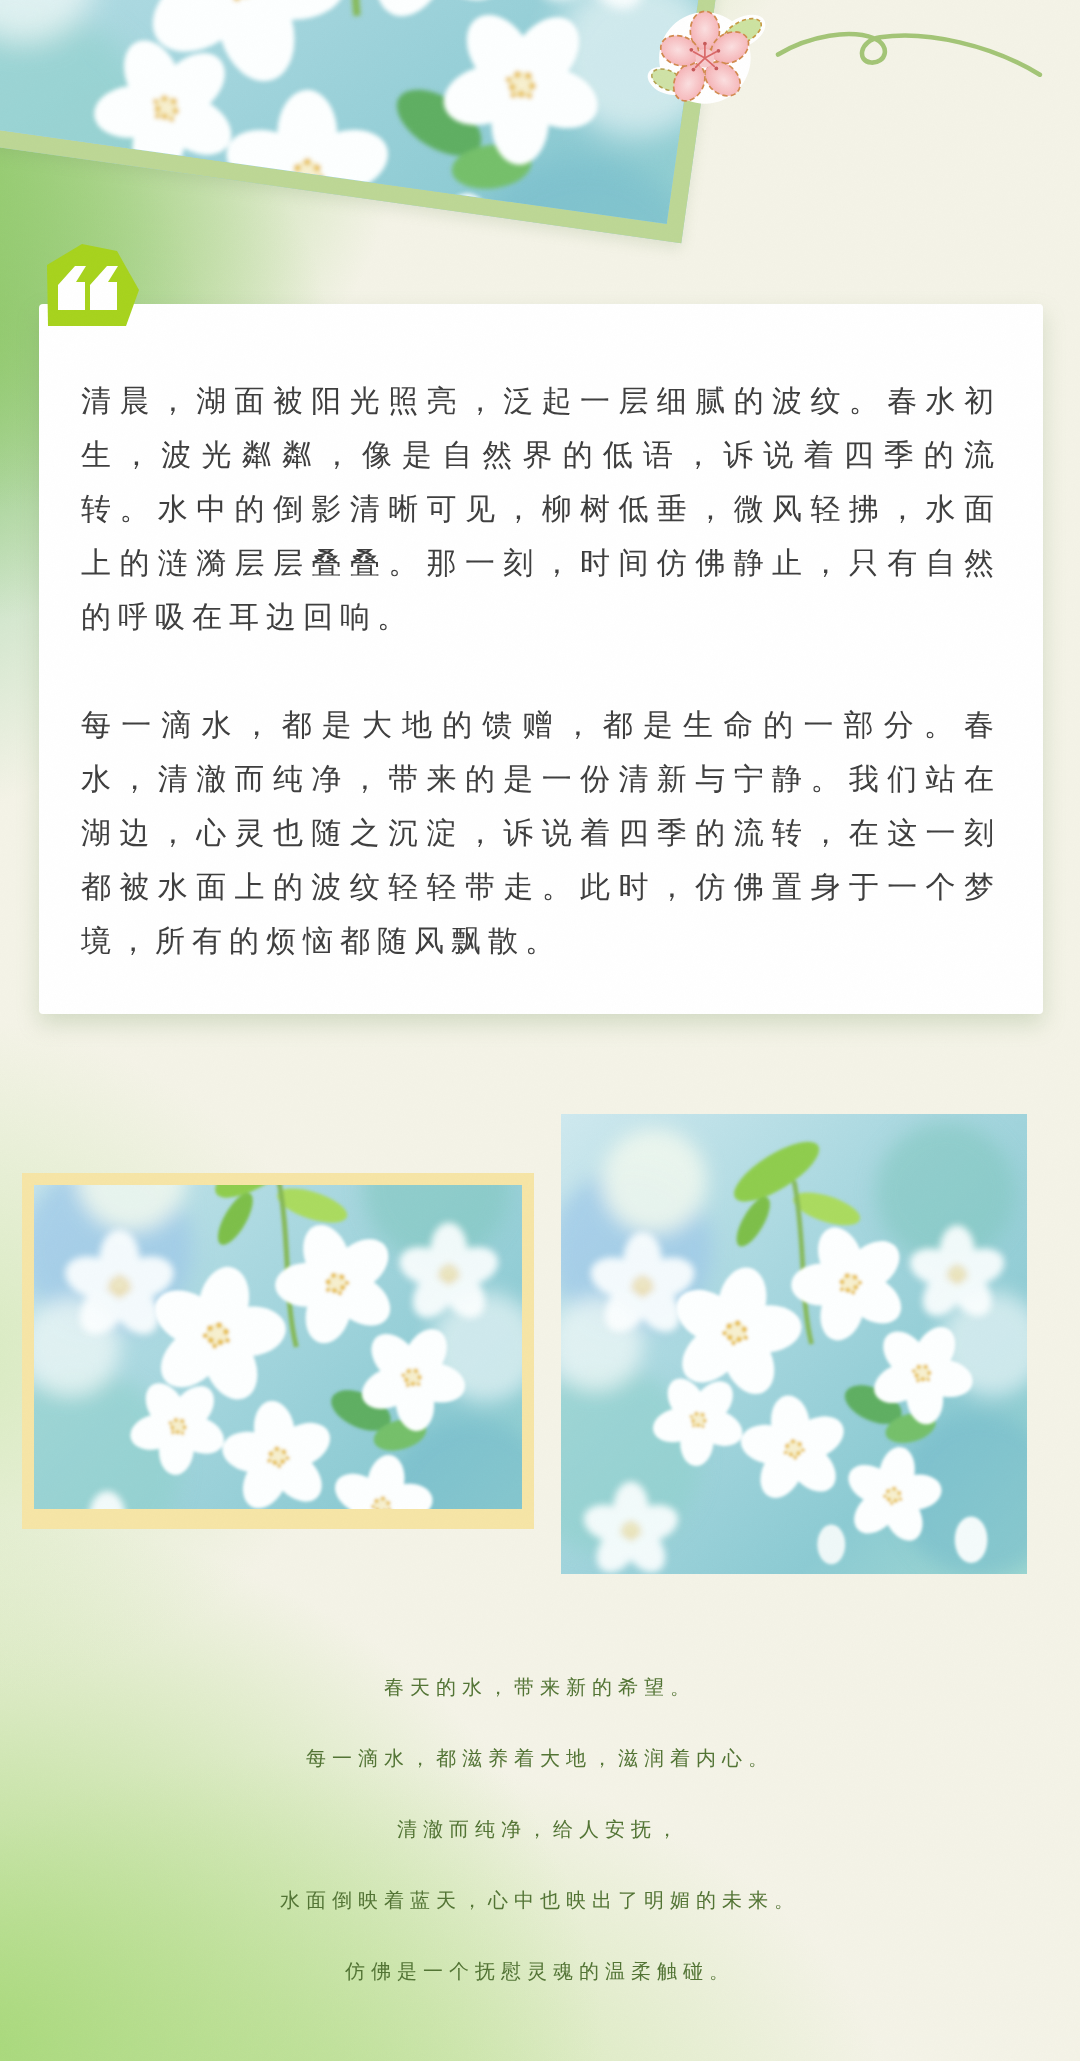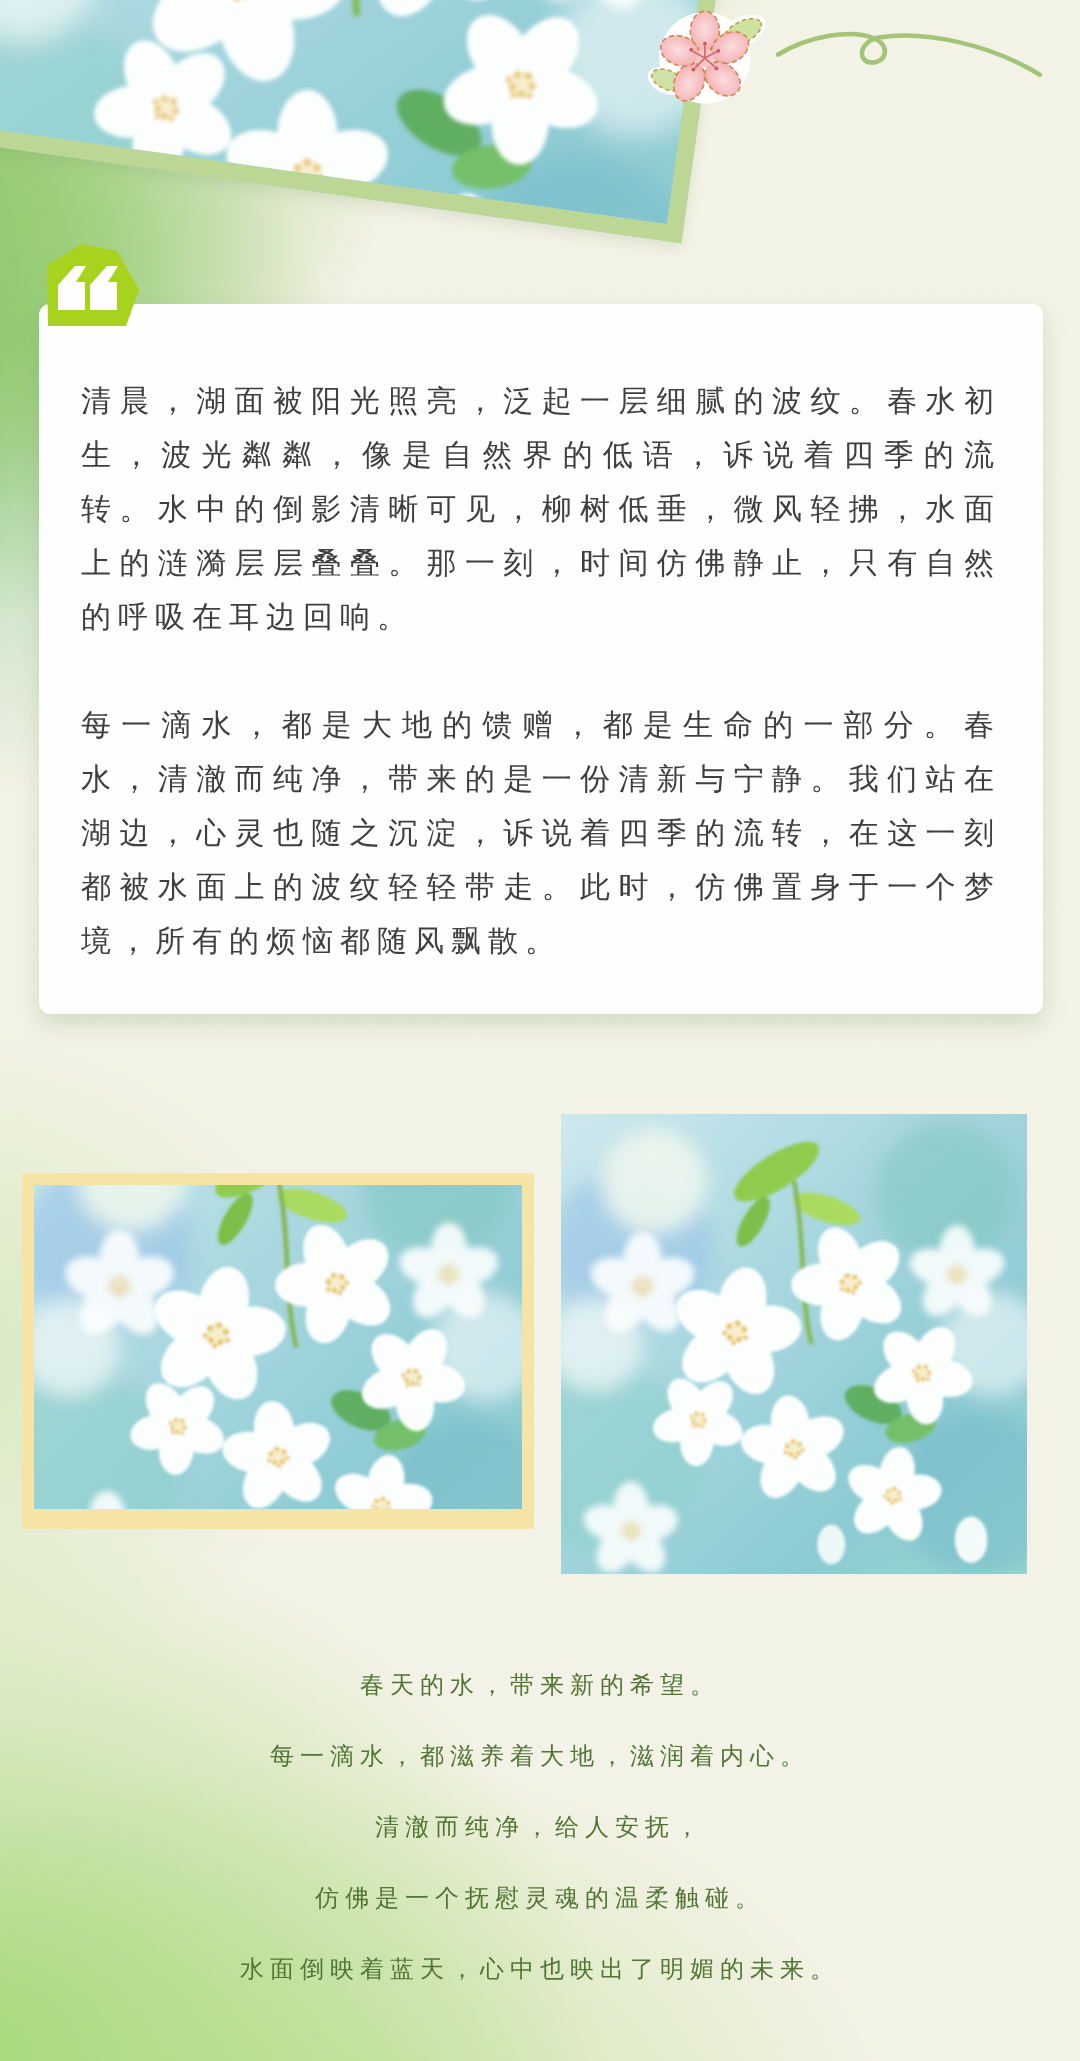--- a/index.html
+++ b/index.html
@@ -31,21 +31,21 @@
   .photo-svg{width:100%;height:100%;display:block;}
 
   
   .sticker{position:absolute;left:645px;top:4px;width:126px;height:104px;z-index:3;}
   .squiggle{position:absolute;left:775px;top:26px;width:278px;height:58px;z-index:2;}
   .quote-badge{position:absolute;left:36px;top:242px;width:104px;height:84px;z-index:4;}
 
   
   .card{
     position:absolute;left:39px;top:304px;width:1004px;height:710px;
-    box-sizing:border-box;background:#ffffff;border-radius:11px;
+    box-sizing:border-box;background:#ffffff;border-radius:4px;
     padding:70px 42px 40px 42px;z-index:3;
     box-shadow:0 10px 22px rgba(125,158,108,.28);
   }
   .card p{
     margin:0;font-size:30px;line-height:54px;color:#3e3e3e;
     letter-spacing:7px;text-align:justify;text-justify:inter-ideograph;
     word-break:break-all;
   }
   .card p + p{margin-top:54px;}
 
@@ -58,22 +58,22 @@
   .tall-photo{
     position:absolute;left:561px;top:1114px;width:466px;height:460px;
     background:#9fd0d8;z-index:2;
   }
 
   
   .closing{
     position:absolute;left:0;top:1671px;width:1080px;text-align:center;z-index:3;
   }
   .closing p{
-    margin:0 0 39px 0;font-size:24px;line-height:32px;
-    letter-spacing:6px;color:#527434;font-family:Liberation Mono, monospace;
+    margin:0 0 39px 0;font-size:20px;line-height:32px;
+    letter-spacing:6px;color:#527434;
   }
 </style>
 </head>
 <body>
 
 <svg width="0" height="0" style="position:absolute" aria-hidden="true">
   <defs>
     <linearGradient id="g-sky" x1="0" y1="0" x2="1" y2="1">
       <stop offset="0" stop-color="#cfe9ef"></stop>
       <stop offset="0.4" stop-color="#a9d8e0"></stop>
@@ -232,20 +232,20 @@
   <div class="tall-photo" role="img" aria-label="白色花朵与绿叶照片">
     <svg class="photo-svg" viewBox="0 0 400 400" preserveAspectRatio="xMidYMid slice" aria-hidden="true">
       <use href="#flower-scene"></use>
     </svg>
   </div>
 
   <div class="closing">
     <p>春天的水，带来新的希望。</p>
     <p>每一滴水，都滋养着大地，滋润着内心。</p>
     <p>清澈而纯净，给人安抚，</p>
+    <p>水面倒映着蓝天，心中也映出了明媚的未来。</p>
     <p>仿佛是一个抚慰灵魂的温柔触碰。</p>
-    <p>水面倒映着蓝天，心中也映出了明媚的未来。</p>
   </div>
 
   <svg class="grain" aria-hidden="true">
     <rect width="100%" height="100%" filter="url(#f-noise)"></rect>
   </svg>
 </div>
 
 </body></html>

